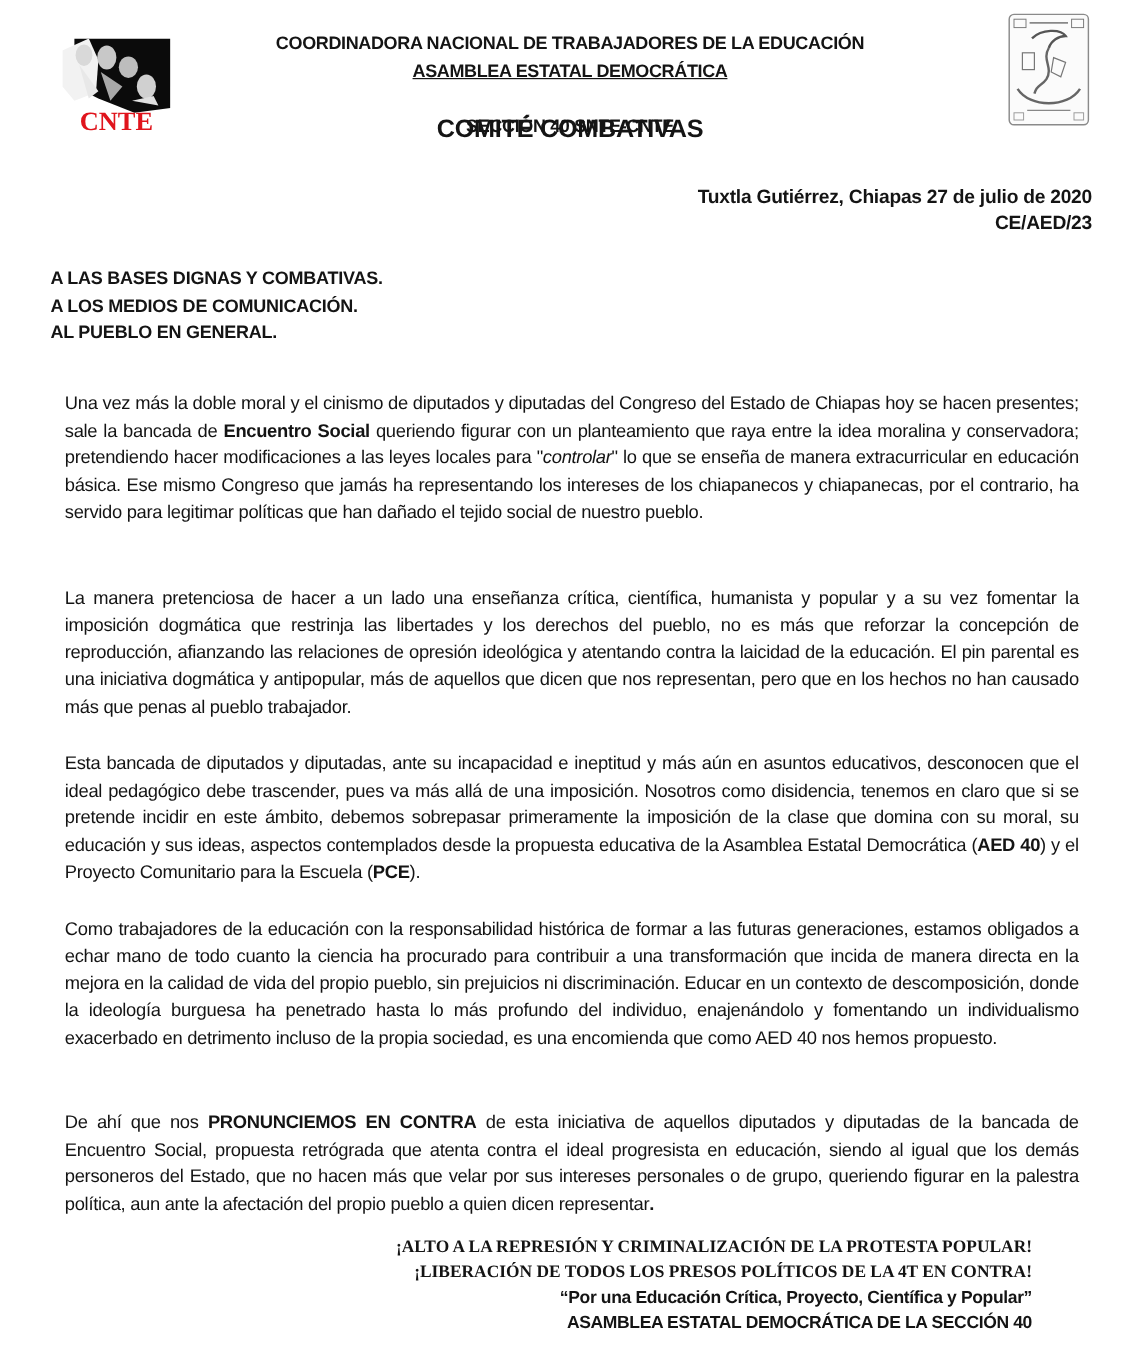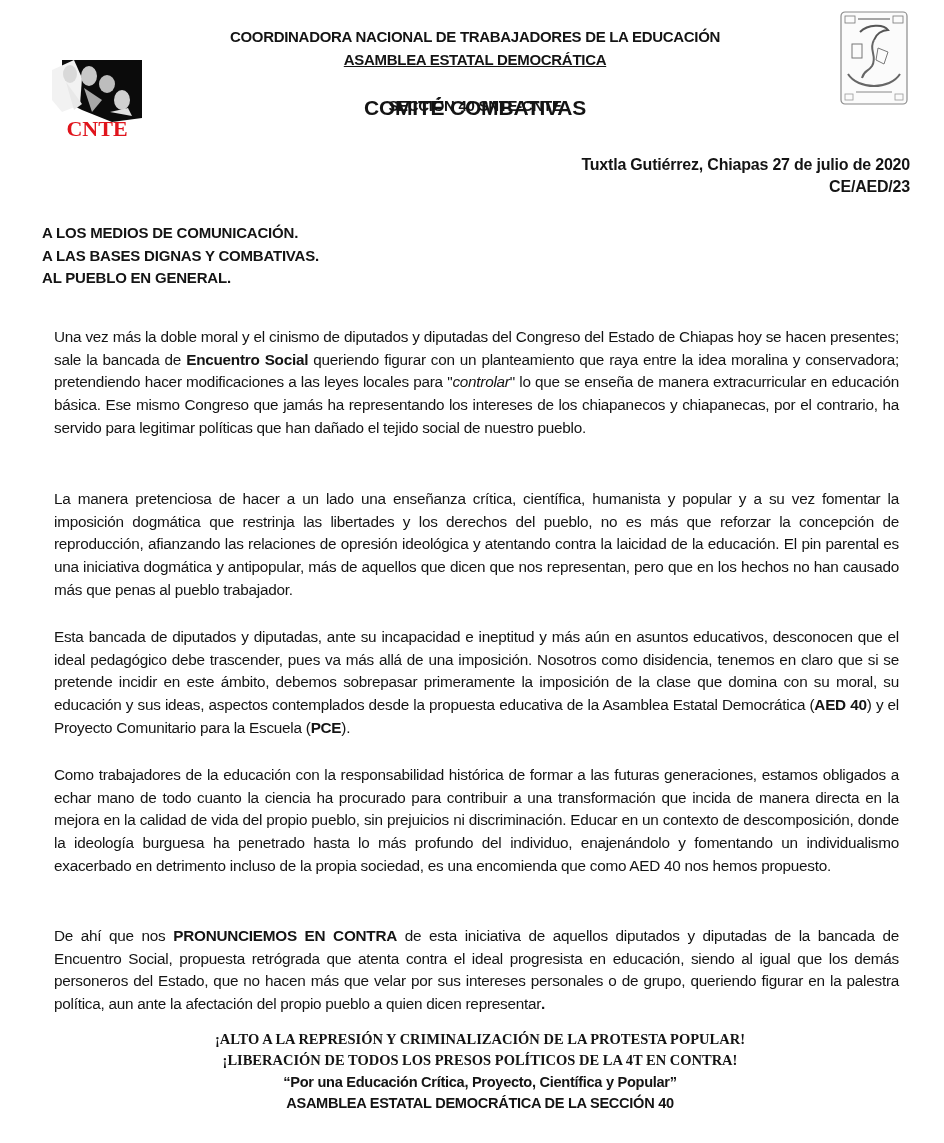--- a/index.html
+++ b/index.html
@@ -1,41 +1,41 @@
 <!DOCTYPE html>
 <html><head>
 <meta charset="utf-8">
 <style>
   html, body { margin: 0; padding: 0; background: #ffffff; }
   body { width: 944px; height: 1143px; position: relative; overflow: hidden; color: #141414;
          font-family: "Liberation Sans", sans-serif; }
   .page { position: absolute; left: 0; top: 0; width: 944px; height: 1143px; }
 
   
-  .logo-left { position: absolute; left: 52px; top: 32px; width: 90px; height: 80px; margin-top: 28px; }
+  .logo-left { position: absolute; left: 52px; top: 32px; width: 90px; height: 80px; }
   .logo-right { position: absolute; left: 838px; top: 8px; width: 72px; height: 100px; }
   .hdr { position: absolute; left: 150px; width: 650px; text-align: center; font-weight: bold; letter-spacing: -0.3px; }
   .hdr1 { top: 28px; font-size: 15px; }
   .hdr2 { top: 51px; font-size: 15px; text-decoration: underline; }
   .hdr3 { top: 74px; font-size: 15px; margin-top: 23px; }
   .hdr4 { top: 96px; font-size: 21px; letter-spacing: -0.2px; }
 
   .place { position: absolute; right: 34px; top: 154px; text-align: right; font-weight: bold; font-size: 16px; line-height: 22px; letter-spacing: -0.2px; }
 
   .recipients { position: absolute; left: 42px; top: 222px; font-weight: bold; font-size: 15px; line-height: 22.5px; letter-spacing: -0.2px; }
 
   .body { position: absolute; left: 42px; width: 869px; font-size: 15.3px; line-height: 22.7px; text-align: justify; letter-spacing: -0.25px; }
   .p1 { top: 314px; }
   .p2 { top: 476px; }
   .p3 { top: 614px; }
   .p4 { top: 752px; }
   .p5 { top: 913px; }
   .body p { margin: 12px; }
 
-  .footer { position: absolute; left: 100px; width: 760px; top: 1029px; text-align: center; }
+  .footer { position: absolute; left: 100px; width: 760px; top: 1029px; text-align: right; }
   .slogan { font-family: "Liberation Serif", serif; font-weight: bold; font-size: 14.5px; line-height: 21px; }
   .motto { font-weight: bold; font-size: 14.6px; line-height: 22px; letter-spacing: -0.3px; }
   .sign { font-weight: bold; font-size: 14.6px; line-height: 20px; letter-spacing: -0.3px; }
 </style>
 </head>
 <body>
 
 <div class="page">
 
   <div class="logo-left">
@@ -75,22 +75,22 @@
       <rect x="57" y="86" width="8" height="6" fill="none" stroke="#999" stroke-width="0.8"></rect>
     </svg>
   </div>
 
   <div class="place">
     <div>Tuxtla Gutiérrez, Chiapas 27 de julio de 2020</div>
     <div>CE/AED/23</div>
   </div>
 
   <div class="recipients">
+    <div>A LAS BASES DIGNAS Y COMBATIVAS.</div>
     <div>A LOS MEDIOS DE COMUNICACIÓN.</div>
-    <div>A LAS BASES DIGNAS Y COMBATIVAS.</div>
     <div>AL PUEBLO EN GENERAL.</div>
   </div>
 
   <div class="body p1">
     <p><span>Una vez más la doble moral y el cinismo de  diputados y diputadas del Congreso del Estado de Chiapas hoy se hacen presentes; sale la bancada de </span><b>Encuentro Social</b><span> queriendo figurar con un planteamiento que raya entre la idea moralina y conservadora; pretendiendo hacer modificaciones a las leyes locales para "</span><i>controlar</i><span>" lo que se enseña de manera extracurricular en educación básica. Ese mismo Congreso que jamás ha representando los intereses de los chiapanecos y chiapanecas, por el contrario, ha servido para legitimar políticas que han dañado el tejido social de nuestro pueblo.</span></p>
   </div>
 
   <div class="body p2">
     <p>La manera pretenciosa de hacer a un lado una enseñanza crítica, científica, humanista y popular y a su vez fomentar la imposición dogmática que restrinja las libertades y los derechos del pueblo, no es más que reforzar la concepción de reproducción, afianzando las relaciones de opresión ideológica y atentando contra la laicidad de la educación. El pin parental es una iniciativa dogmática y antipopular, más de aquellos que dicen que nos representan, pero que en los hechos no han causado más que penas al pueblo trabajador.</p>
   </div>

